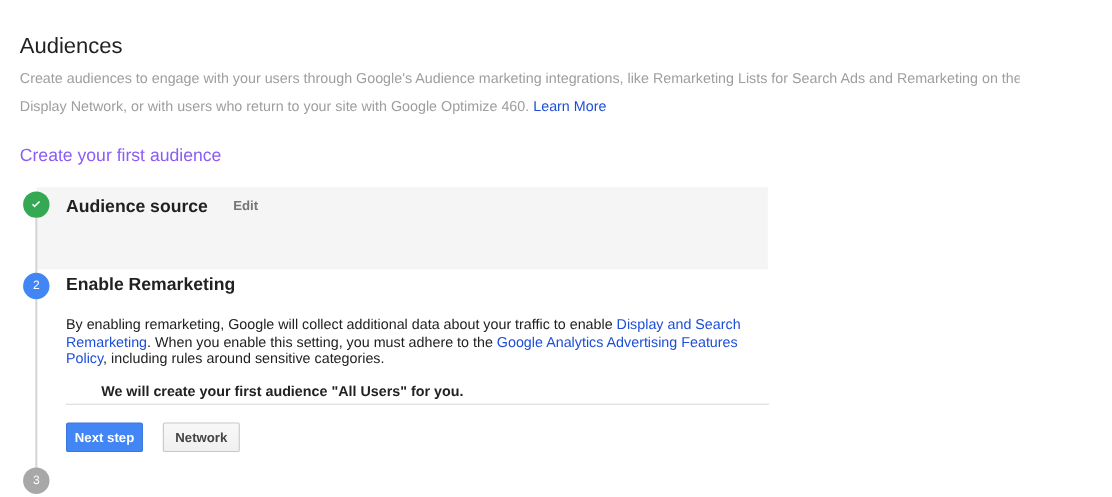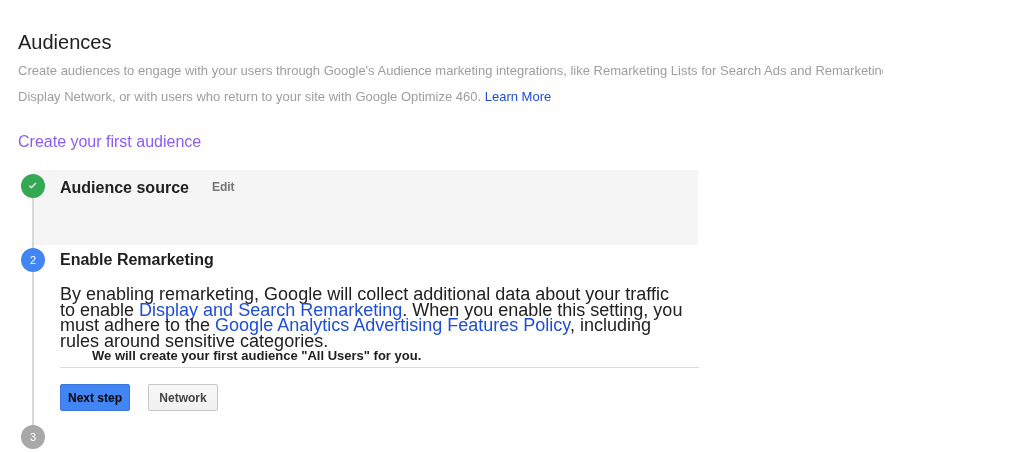--- a/index.html
+++ b/index.html
@@ -7,20 +7,21 @@
     padding: 0;
     background: #ffffff;
     font-family: "Liberation Sans", "DejaVu Sans", sans-serif;
   }
   #screen {
     position: relative;
     width: 883px;
     height: 452px;
     background: #ffffff;
     overflow: hidden;
+    padding-left: 44px;
   }
   .abs { position: absolute; }
 
   #page-title {
     left: 18px; top: 31px;
     font-size: 20px; line-height: 22px;
     color: #212121; font-weight: 400;
   }
   #page-description {
     left: 18px; top: 58px; width: 978px;
@@ -78,21 +79,21 @@
   }
   #view-line {
     left: 60px; top: 204px;
     font-size: 13px; line-height: 16px;
     color: #757575; z-index: 2;
   }
   #view-value { font-style: italic; }
 
   #remarketing-paragraph {
     left: 60px; top: 287px; width: 625px;
-    font-size: 18px; line-height: 15.5px;
+    font-size: 13px; line-height: 15.5px;
     color: #212121;
   }
   #remarketing-note {
     left: 60px; top: 348px; width: 640px;
     font-size: 13px; line-height: 16px;
     color: #212121; font-weight: 700; margin-left: 32px;
   }
   #step2-divider {
     left: 60px; top: 367px;
     width: 639px; height: 1px;
@@ -102,21 +103,21 @@
   .btn {
     top: 384px; height: 27px;
     border-radius: 2px;
     font-size: 12px; font-weight: 700;
     display: flex; align-items: center; justify-content: center;
     cursor: pointer; box-sizing: border-box;
     font-family: "Liberation Sans", "DejaVu Sans", sans-serif;
   }
   #next-step-button {
     left: 60px; width: 70px;
-    background: #4285f4; color: #000000;
+    background: #4285f4; color: #ffffff;
     border: 1px solid #3c78dc;
   }
   #cancel-button {
     left: 148px; width: 70px;
     background: linear-gradient(#f8f8f8, #f0f0f0);
     color: #444444;
     border: 1px solid #c6c6c6;
   }
 </style>
 </head>

